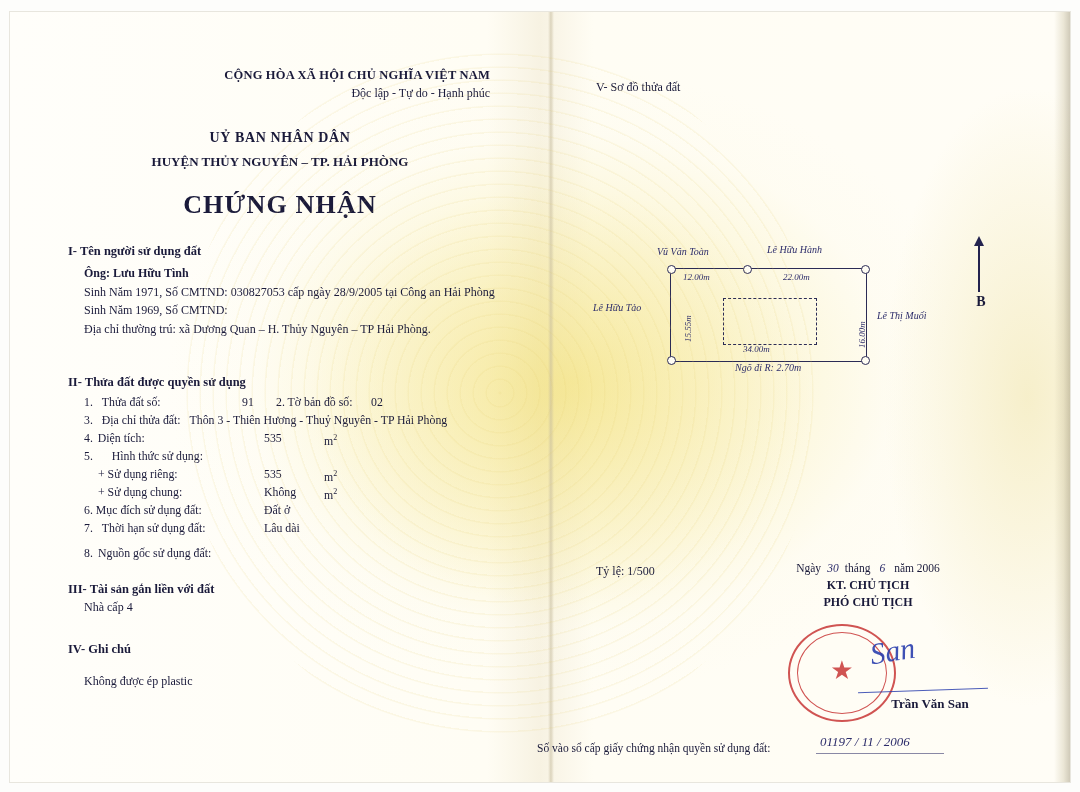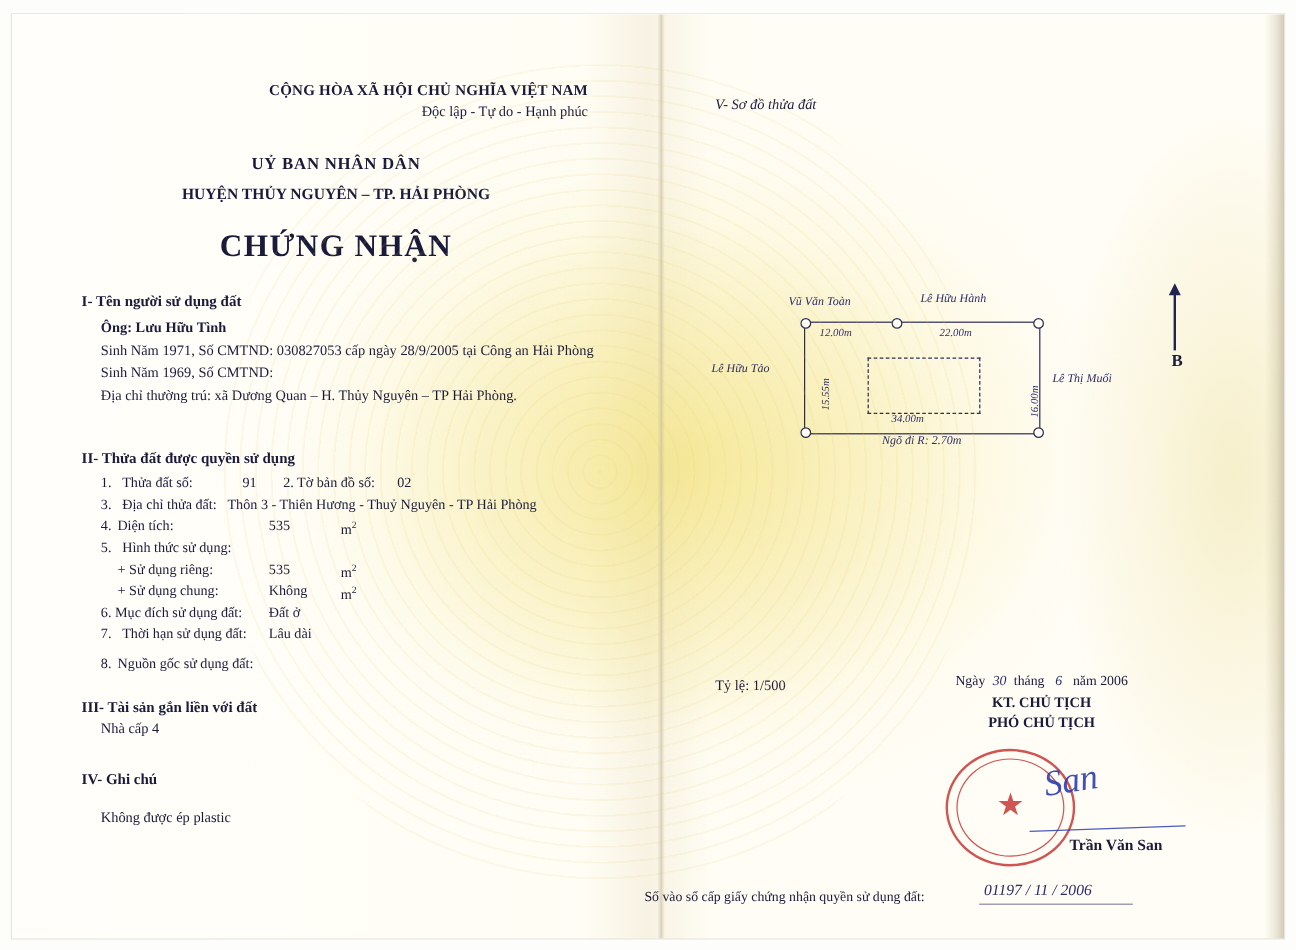--- a/index.html
+++ b/index.html
@@ -114,31 +114,31 @@
   .sec-head { font-weight: bold; font-size: 12.5px; }
 
   .s1 { left: 58px; top: 232px; }
   .s1-body { position: absolute; left: 74px; top: 252px; font-size: 12px; line-height: 18.5px; }
   .s1-body .nm { font-weight: bold; }
 
   .s2 { left: 58px; top: 363px; }
   .s2-list { position: absolute; left: 74px; top: 381px; font-size: 11.8px; line-height: 18px; }
   .row { position: relative; height: 18px; white-space: nowrap; }
   .row2 { position: relative; height: 30px; white-space: nowrap; }
-  .v { position: absolute; }
+  .v { position: absolute; padding-left: 40px; }
   .sup { font-size: 8px; vertical-align: super; }
 
   .s3 { left: 58px; top: 570px; }
   .s3-body { position: absolute; left: 74px; top: 588px; font-size: 12px; }
 
   .s4 { left: 58px; top: 630px; }
   .s4-body { position: absolute; left: 74px; top: 662px; font-size: 12px; }
 
   
-  .s5 { left: 586px; top: 68px; font-weight: normal; font-size: 12px; font-style: italic; }
+  .s5 { left: 586px; top: 68px; font-weight: normal; font-size: 12px; }
 
   .sketch {
     position: absolute;
     left: 585px;
     top: 228px;
     width: 370px;
     height: 140px;
   }
   .plot-outer {
     position: absolute;
@@ -369,21 +369,21 @@
         <div class="row">
           <span>4.</span>
           <span style="margin-left:2px">Diện tích:</span>
           <span class="v" style="left:140px">535</span>
           <span class="v" style="left:200px"><span>m</span><span class="sup">2</span></span>
         </div>
 
 
         <div class="row">
           <span>5.</span>
-          <span style="margin-left:6px">Hình thức sử dụng:</span>
+          <span style="margin-left:16px">Hình thức sử dụng:</span>
         </div>
 
         <div class="row">
           <span style="margin-left:14px">+ Sử dụng riêng:</span>
           <span class="v" style="left:140px">535</span>
           <span class="v" style="left:200px"><span>m</span><span class="sup">2</span></span>
         </div>
 
         <div class="row">
           <span style="margin-left:14px">+ Sử dụng chung:</span>

